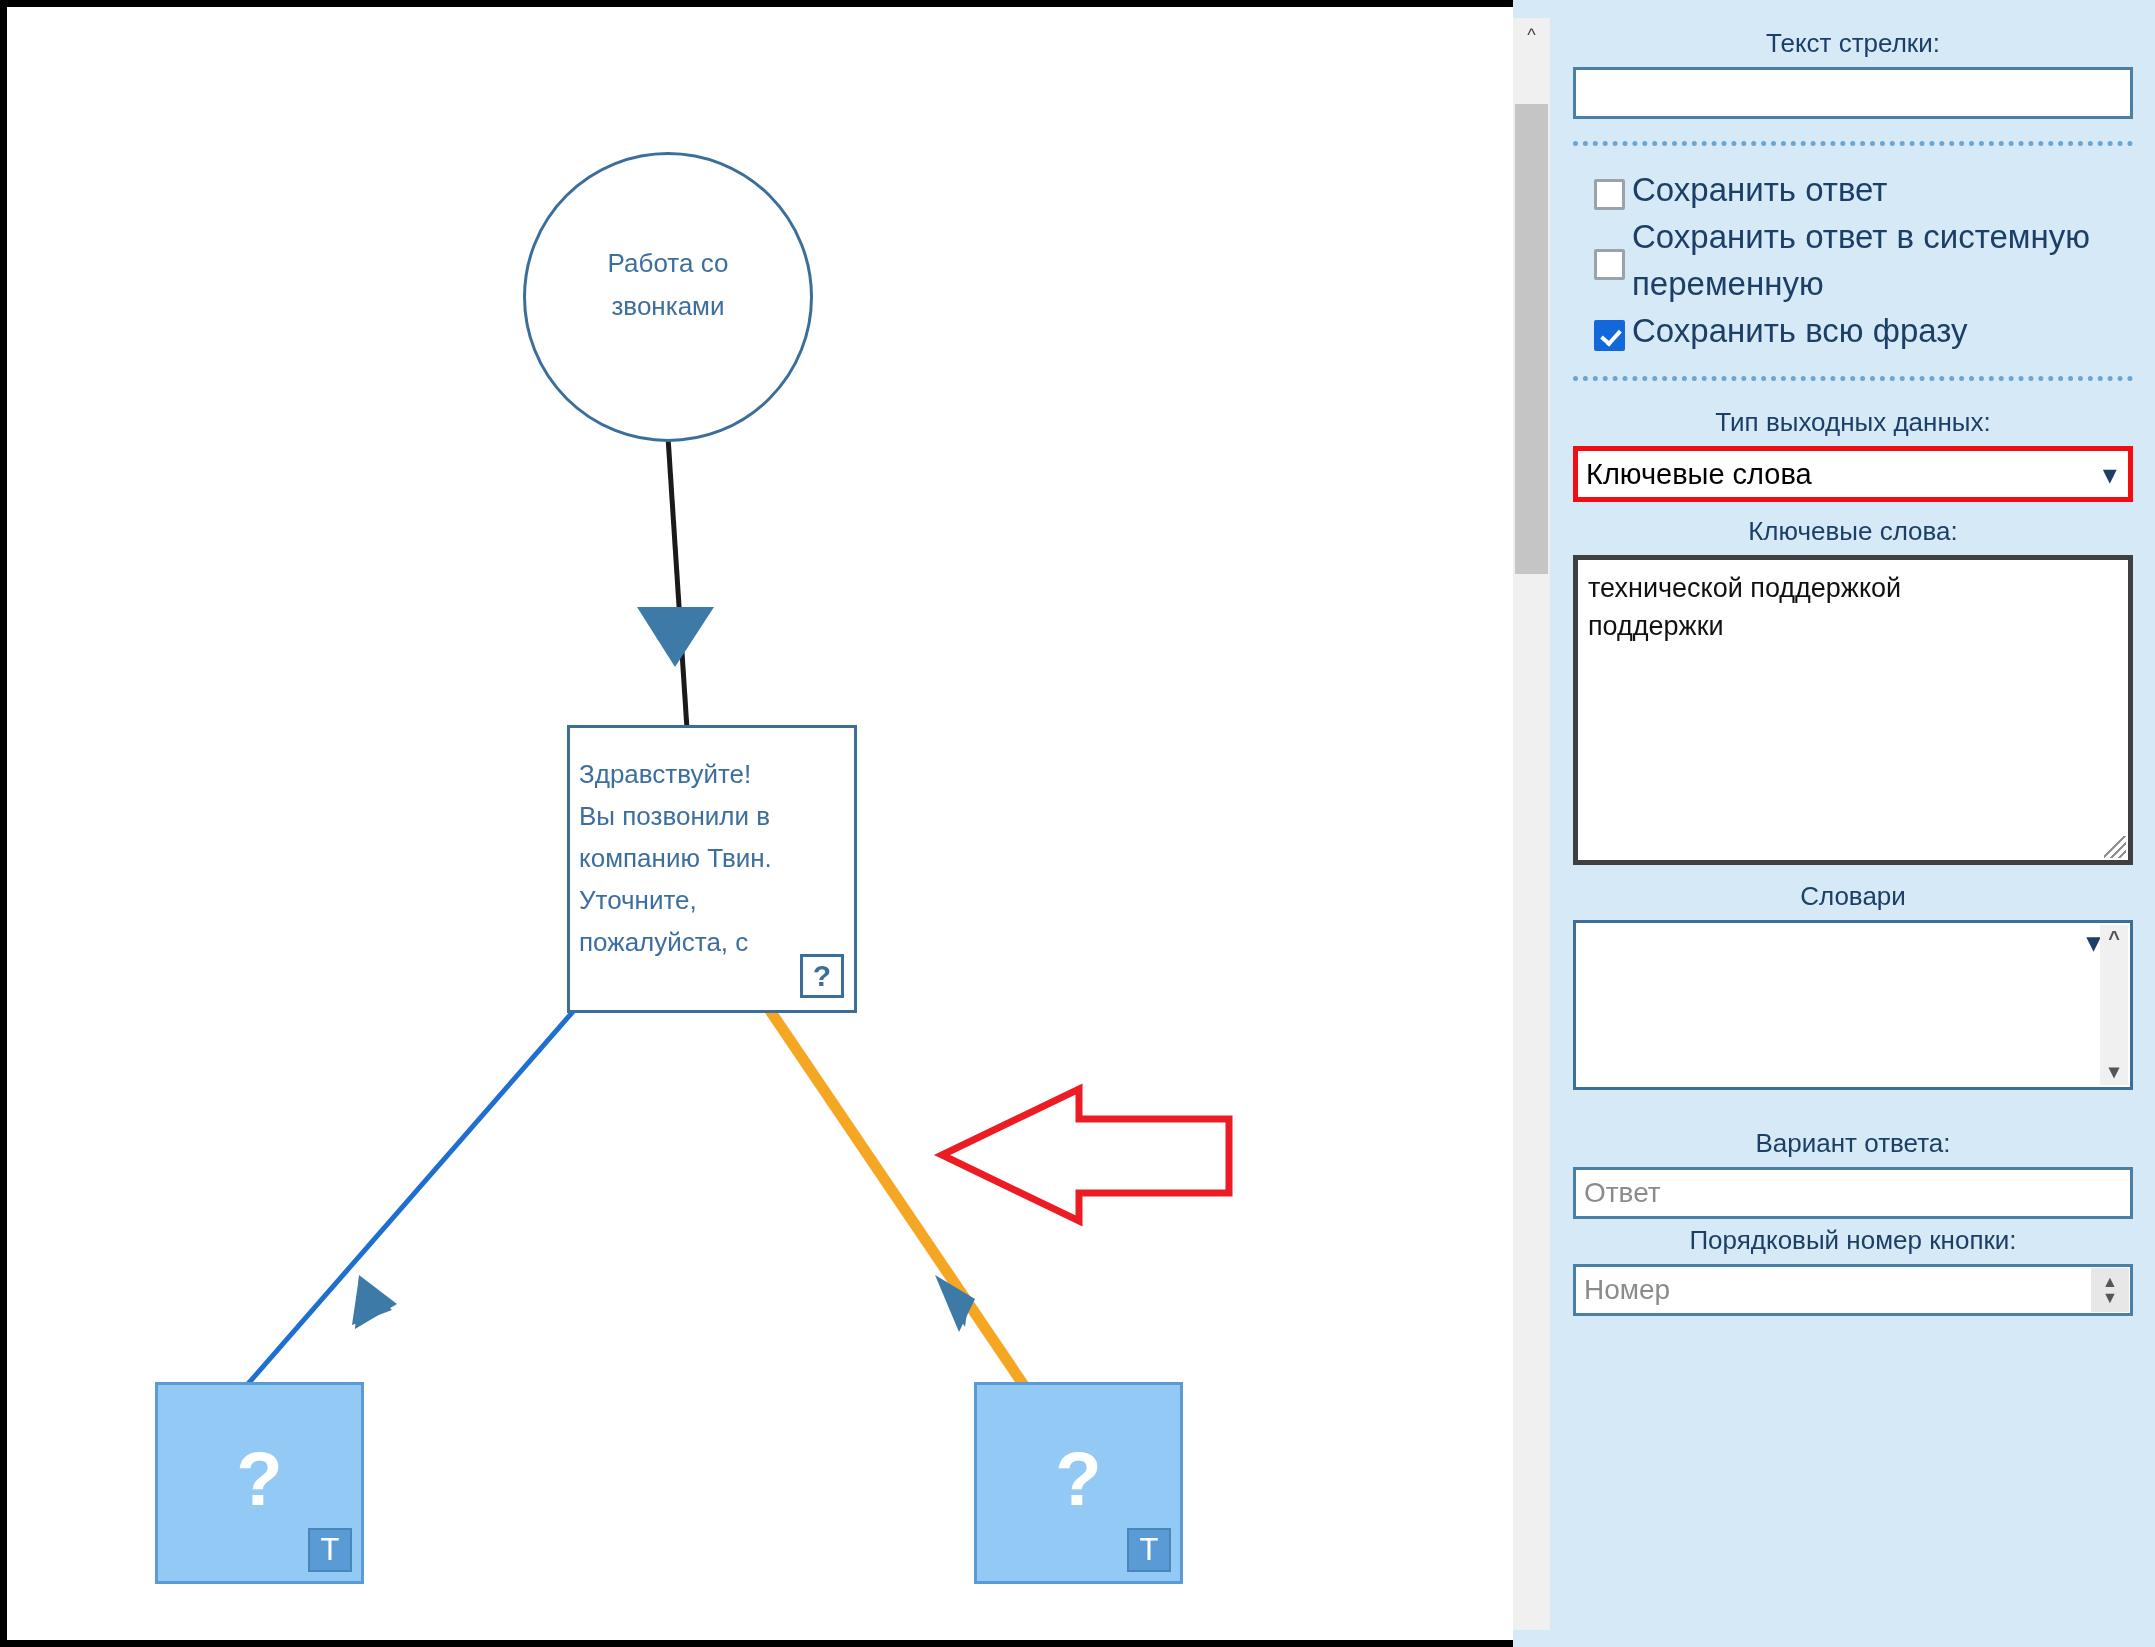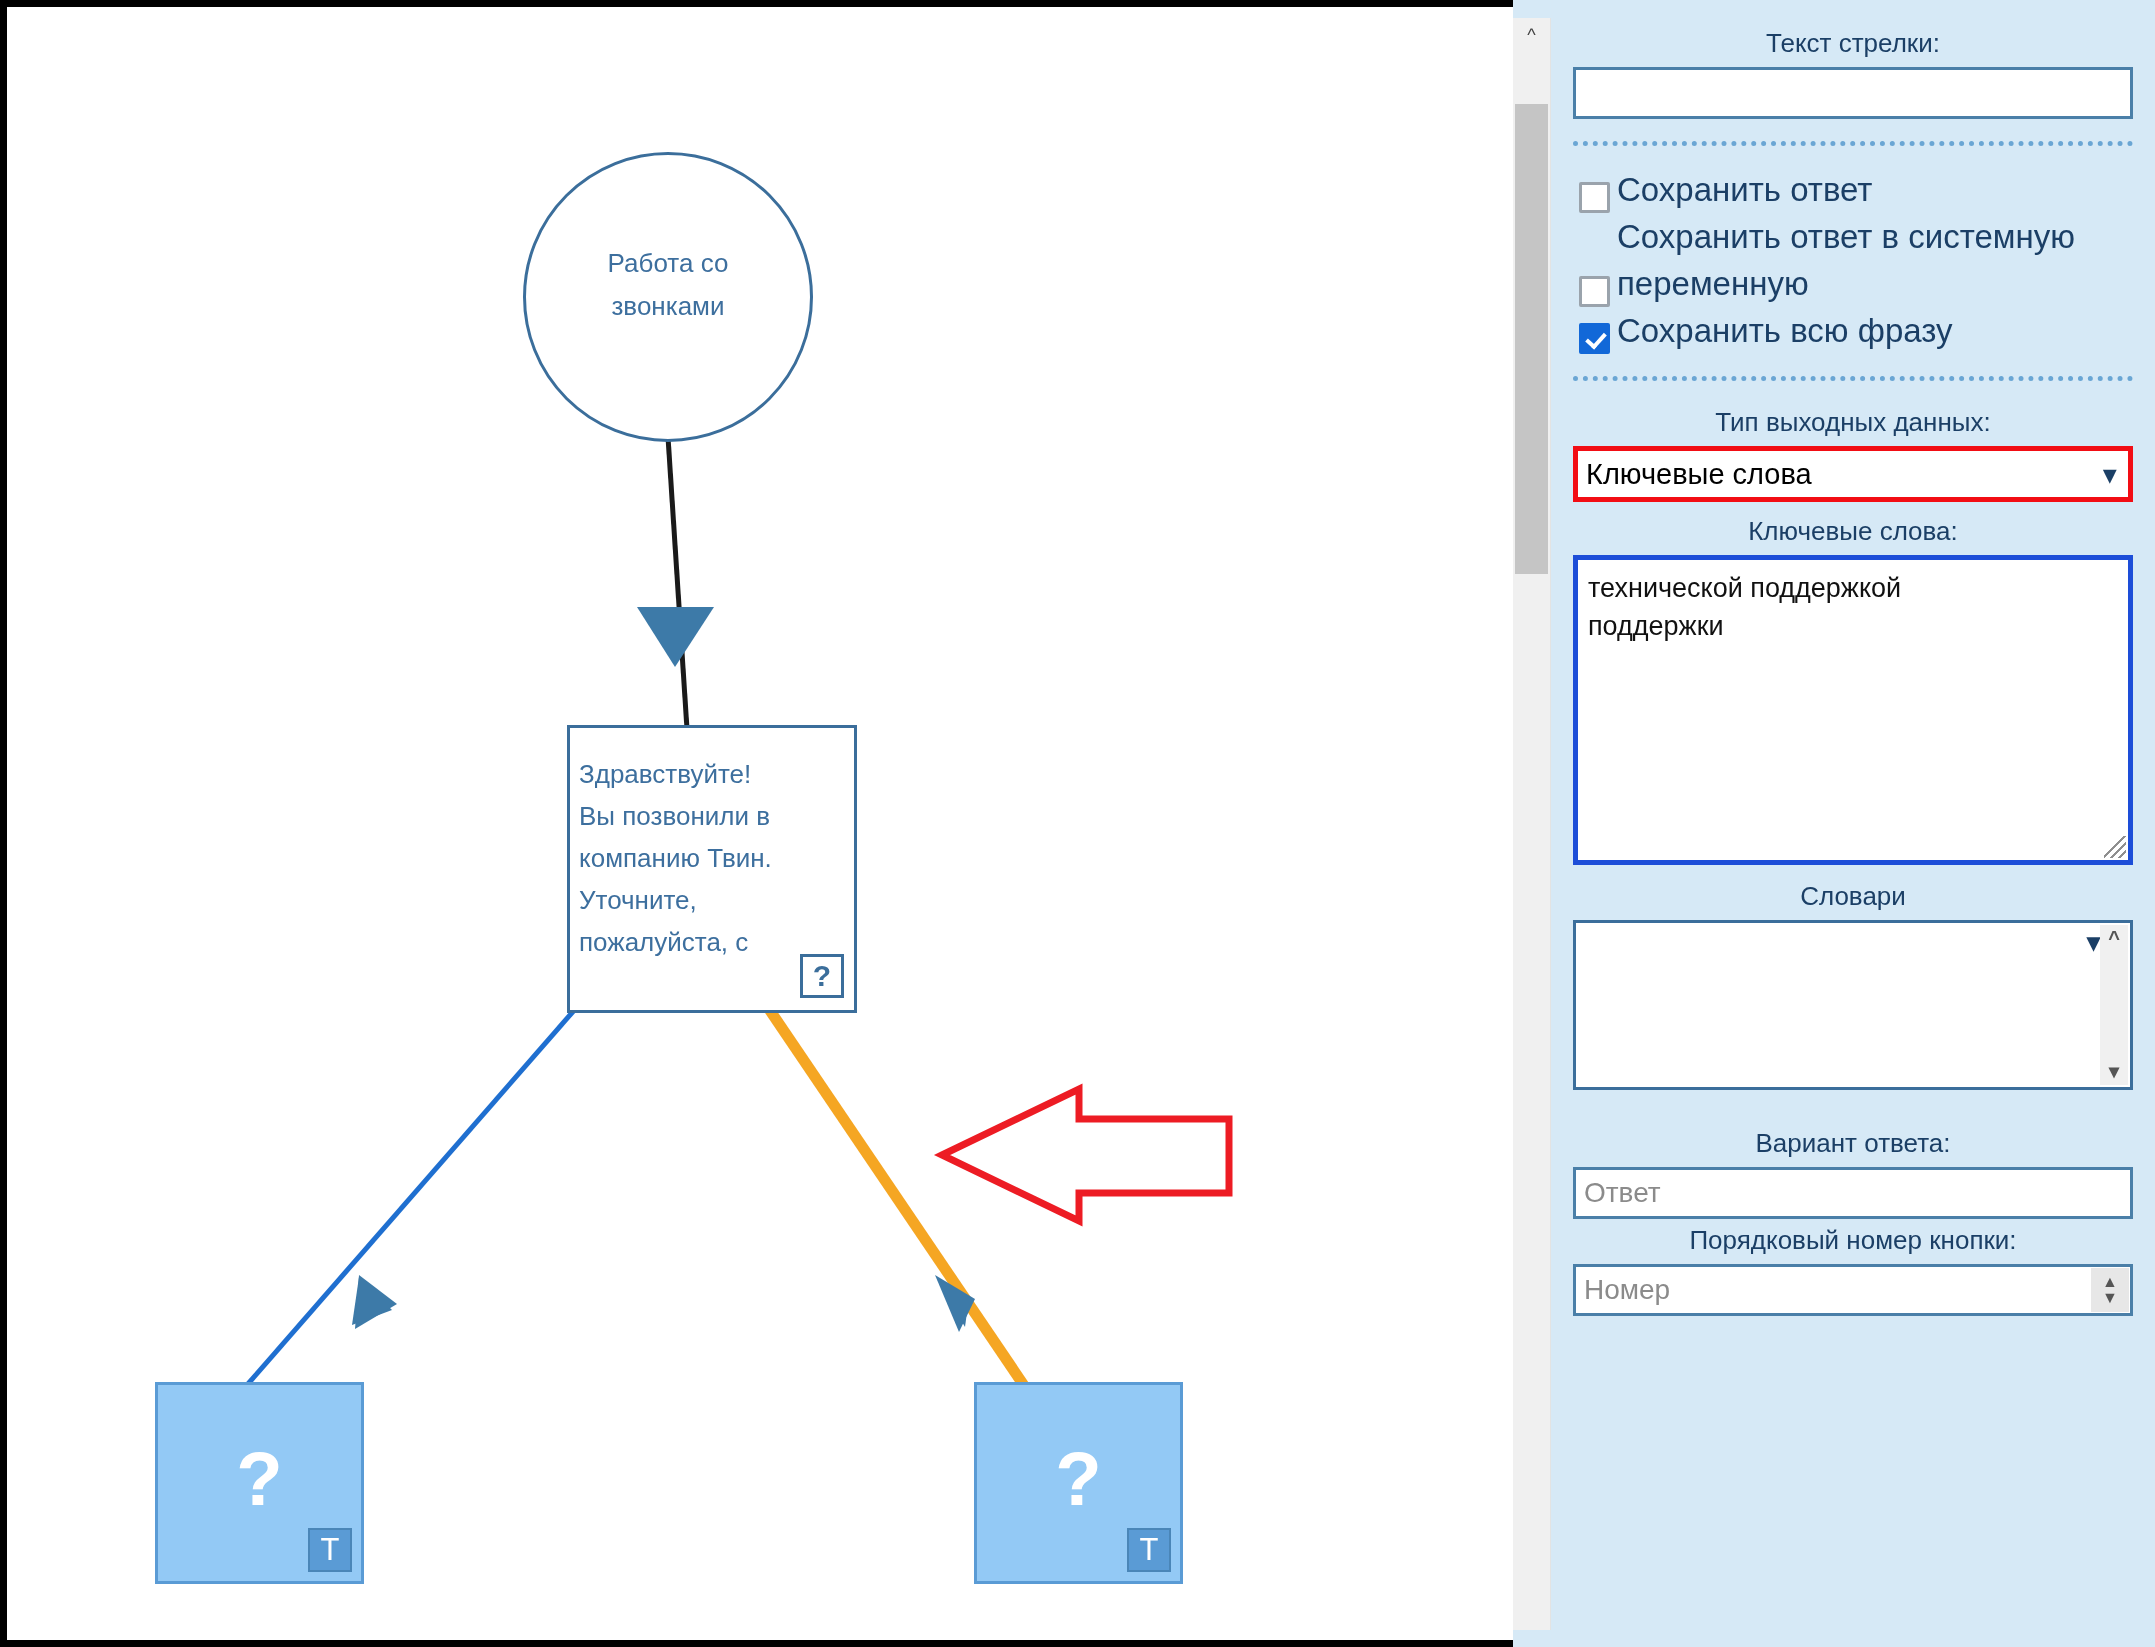--- a/index.html
+++ b/index.html
@@ -215,22 +215,22 @@
   .text-input::placeholder { color: #8b8b8b; }
 
   .dotted-sep {
     height: 0;
     border-top: 5px dotted #6aa6d4;
     margin: 22px 0 20px 0;
   }
 
   .checkbox-row {
     display: flex;
-    align-items: flex-end;
-    margin: 0 0 0 6px;
+    align-items: center;
+    margin: 0 0 0 21px;
   }
   .cb-box {
     width: 31px;
     height: 31px;
     min-width: 31px;
     box-sizing: border-box;
     border: 3px solid #9aa3ac;
     background: #ffffff;
     margin-top: 9px;
     margin-right: 7px;
@@ -279,21 +279,21 @@
     right: 12px;
     top: 50%;
     transform: translateY(-50%);
     color: #1b3f66;
     font-size: 25px;
     font-weight: bold;
   }
 
   .textarea-wrap {
     position: relative;
-    border: 5px solid #1d4ed8;
+    border: 5px solid #404040;
     background: #ffffff;
     box-sizing: border-box;
     height: 310px;
   }
   .ta-text {
     position: absolute;
     left: 10px;
     top: 9px;
     right: 10px;
     font-size: 27px;

